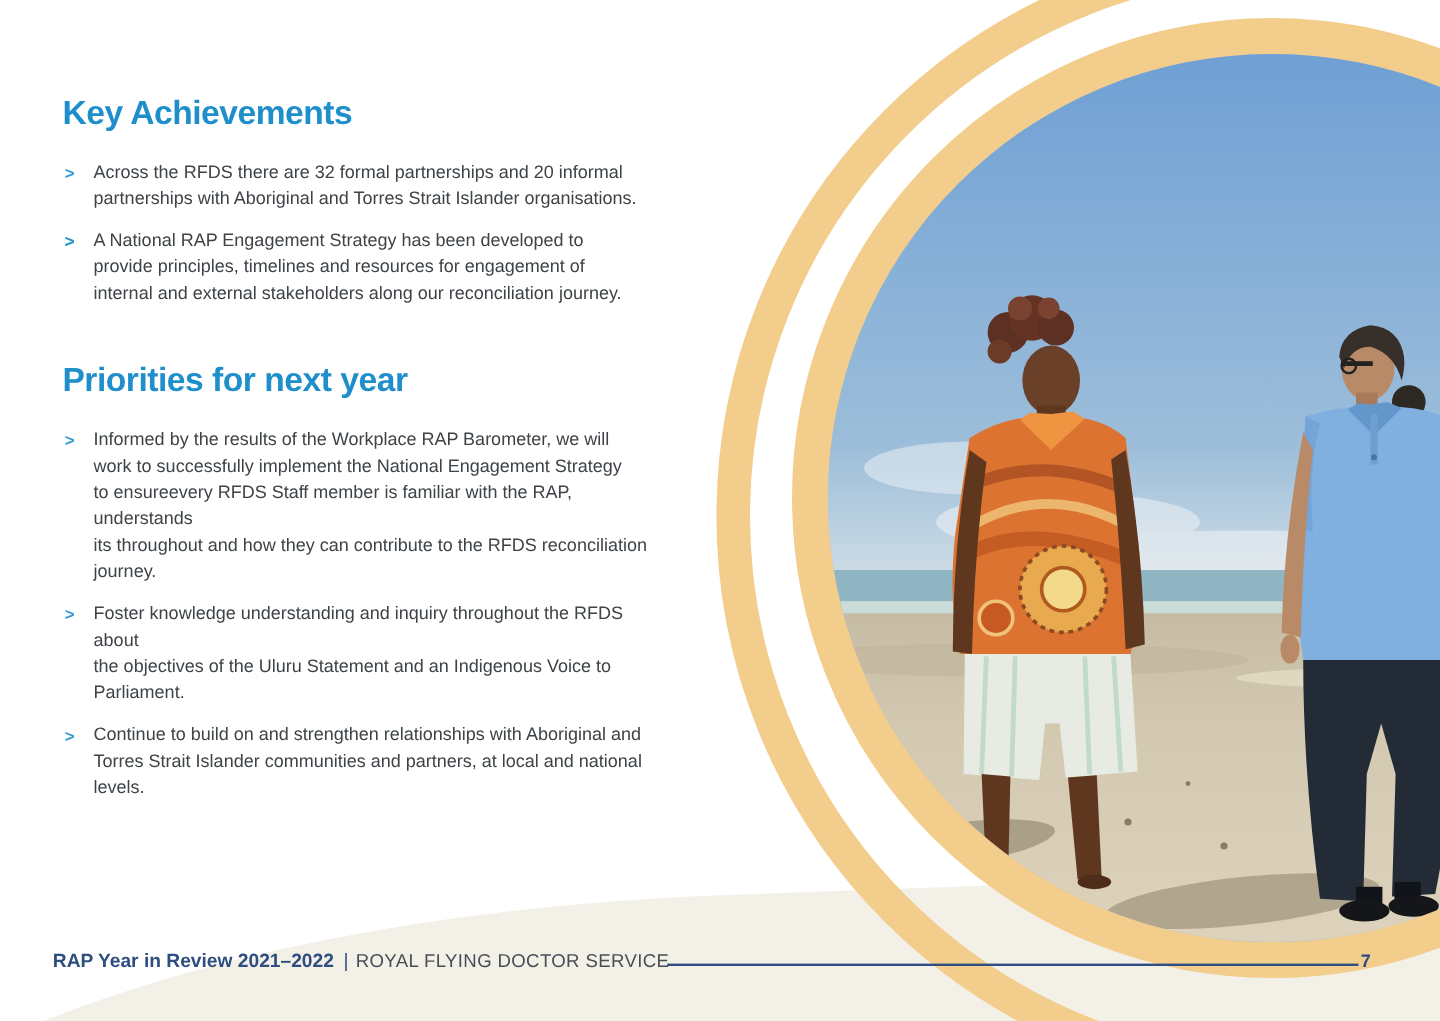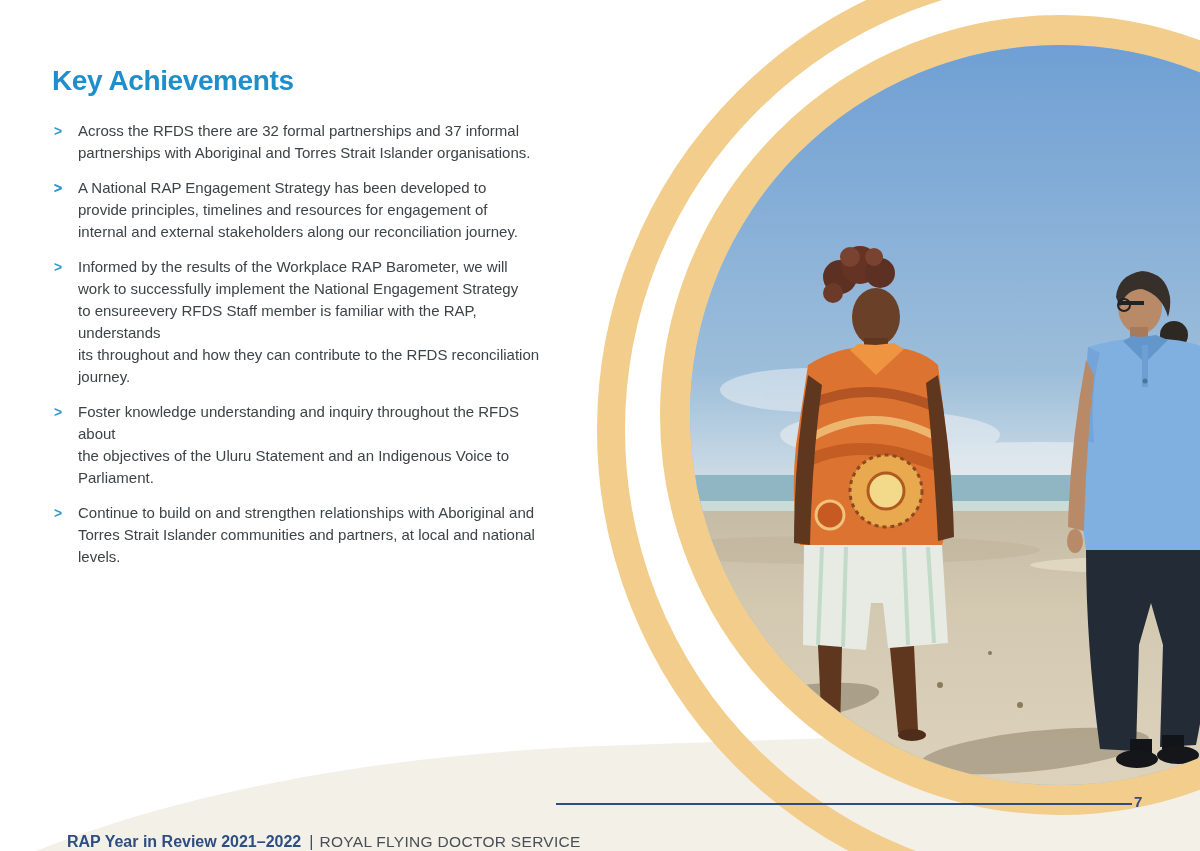--- a/index.html
+++ b/index.html
@@ -28,21 +28,21 @@
     border:30px solid #f2cd8c;
     border-radius:50%;
     overflow:hidden;
     z-index:3;
     box-sizing:content-box;
     background:#9cc0de;
   }
   .photo-circle svg{display:block;width:740px;height:740px;}
   
   .content{
-    position:absolute;left:52px;top:64px;width:500px;z-index:5;
+    position:absolute;left:52px;top:77px;width:500px;z-index:5;
   }
   h1.sec{
     margin:0 0 22px 0;
     font-size:28px;line-height:34px;
     font-weight:bold;
     letter-spacing:-0.4px;
     color:#1f8fcc;
   }
   h1.sec.second{margin-top:44px;}
   ul.bullets{list-style:none;margin:0;padding:0;}
@@ -53,22 +53,22 @@
     font-size:15px;line-height:22px;
     color:#3e4347;
   }
   ul.bullets li .marker{
     position:absolute;left:2px;top:0;
     color:#2f99d0;font-weight:bold;font-size:14px;
   }
   ul.bullets li .btext{white-space:pre-line;}
   
   .footer-text{
-    position:absolute;left:67px;top:792px;z-index:10;
-    font-size:16px;line-height:20px;white-space:nowrap;margin-top:40px;
+    position:absolute;left:44px;top:792px;z-index:10;
+    font-size:16px;line-height:20px;white-space:nowrap;
   }
   .footer-text .bold{font-weight:bold;color:#2e4d80;}
   .footer-text .sep{color:#2e4d80;font-weight:normal;padding:0 6px 0 8px;}
   .footer-text .caps{color:#484e55;letter-spacing:0.3px;font-size:15.5px;}
   .footer-line{
     position:absolute;left:556px;top:803px;width:576px;height:2px;
     background:#2e4d80;z-index:10;
   }
   .page-number{
     position:absolute;left:1134px;top:793px;width:24px;z-index:10;
@@ -183,28 +183,29 @@
         <rect x="472" y="690" width="22" height="14" fill="#11151a"></rect>
         <ellipse cx="447" cy="714" rx="21" ry="9" fill="#15161a"></ellipse>
         <ellipse cx="488" cy="710" rx="21" ry="9" fill="#15161a"></ellipse>
       </g>
     </svg>
   </div>
 
   <div class="content">
     <h1 class="sec">Key Achievements</h1>
     <ul class="bullets">
-        <li><span class="marker">&gt;</span><span class="btext">Across the RFDS there are 32 formal partnerships and 37 informal
+        <li><span class="marker">&gt;</span><span class="btext">Across the RFDS there are 32 formal partnerships and 20 informal
 partnerships with Aboriginal and Torres Strait Islander organisations.</span></li>
         <li><span class="marker">&gt;</span></li>
         <li><span class="marker">&gt;</span><span class="btext">A National RAP Engagement Strategy has been developed to
 provide principles, timelines and resources for engagement of
 internal and external stakeholders along our reconciliation journey.</span></li>
       </ul>
 
+    <h1 class="sec second">Priorities for next year</h1>
     <ul class="bullets">
         <li><span class="marker">&gt;</span><span class="btext">Informed by the results of the Workplace RAP Barometer, we will
 work to successfully implement the National Engagement Strategy
 to ensureevery RFDS Staff member is familiar with the RAP, understands
 its throughout and how they can contribute to the RFDS reconciliation
 journey.</span></li>
         <li><span class="marker">&gt;</span><span class="btext">Foster knowledge understanding and inquiry throughout the RFDS about
 the objectives of the Uluru Statement and an Indigenous Voice to
 Parliament.</span></li>
         <li><span class="marker">&gt;</span><span class="btext">Continue to build on and strengthen relationships with Aboriginal and

